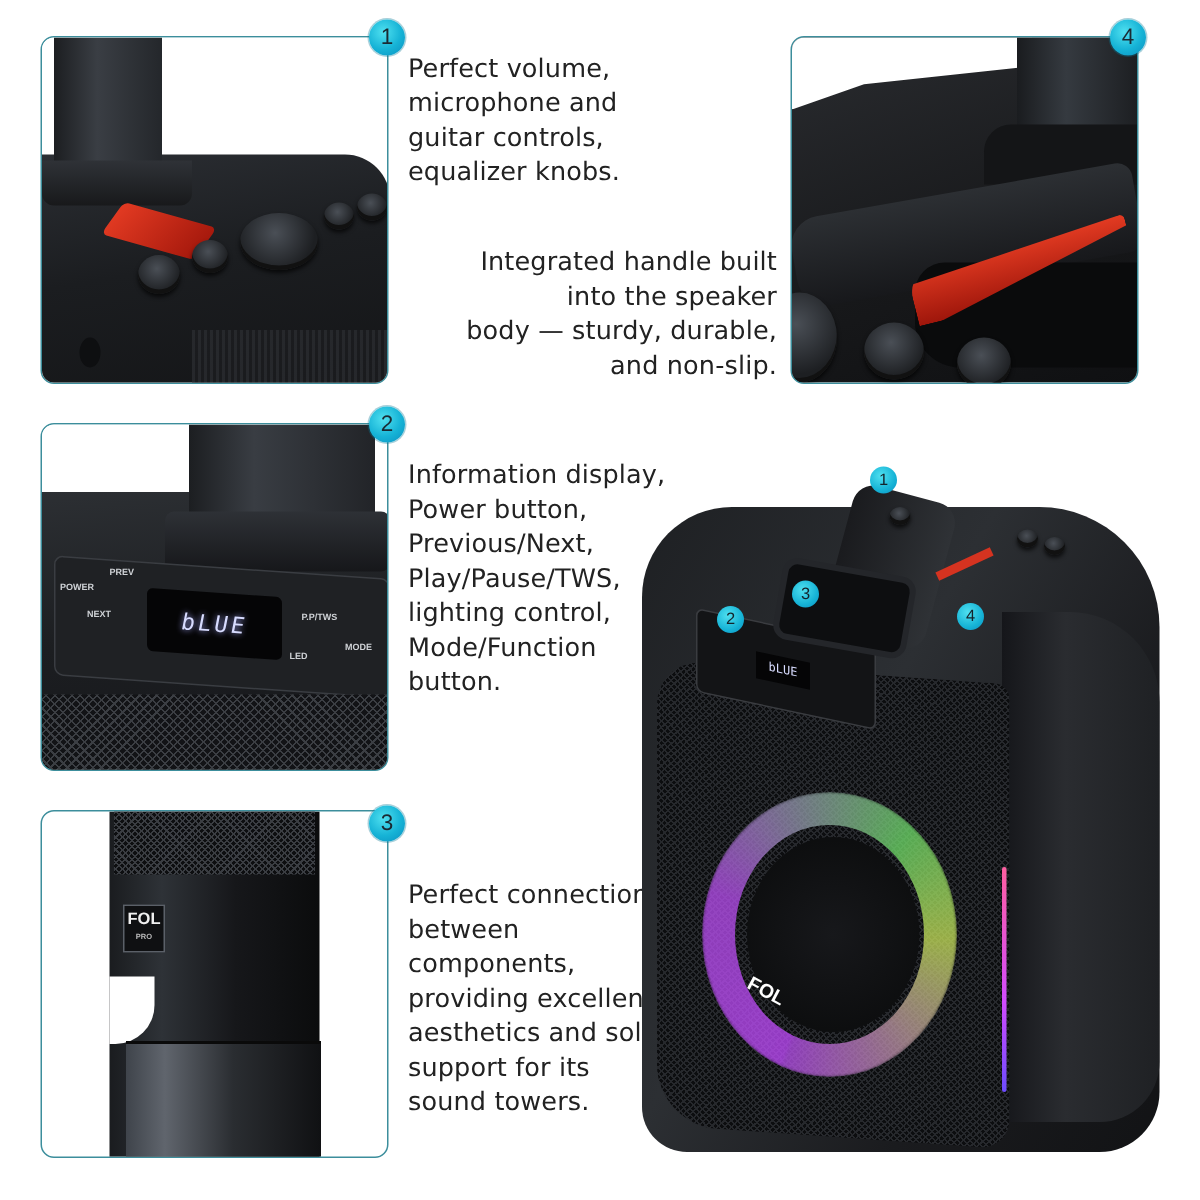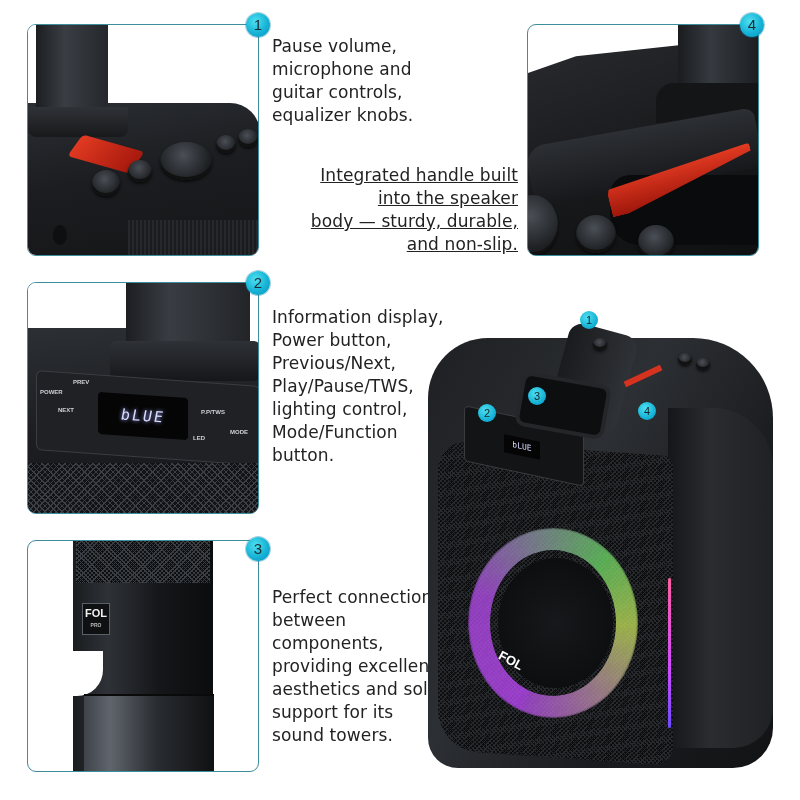--- a/index.html
+++ b/index.html
@@ -143,39 +143,39 @@
   <div class="p1-collar"></div>
   <div class="p1-red"></div>
   <div class="knob" style="left:64px;top:145px;width:28px;height:26px;"></div>
   <div class="knob" style="left:100px;top:135px;width:24px;height:22px;"></div>
   <div class="knob" style="left:132px;top:117px;width:52px;height:38px;"></div>
   <div class="knob" style="left:188px;top:110px;width:20px;height:18px;"></div>
   <div class="knob" style="left:210px;top:104px;width:20px;height:18px;"></div>
   <div class="p1-hole"></div>
 </div>
 <div class="badge" style="left:246px;top:13px;">1</div>
-<div class="desc" style="left:272px;top:35px;">Pause volume,
+<div class="desc" style="left:272px;top:35px;">Perfect volume,
 microphone and
 guitar controls,
 equalizer knobs.</div>
 
 <div class="panel" style="left:527px;top:24px;">
   <div class="p4-body"></div>
   <div class="p4-topwhite"></div>
   <div class="p4-tube"></div>
   <div class="p4-collar"></div>
   <div class="p4-handle"></div>
   <div class="p4-well"></div>
   <div class="p4-red"></div>
   <div class="knob" style="left:-20px;top:170px;width:50px;height:60px;"></div>
   <div class="knob" style="left:48px;top:190px;width:40px;height:38px;"></div>
   <div class="knob" style="left:110px;top:200px;width:36px;height:34px;"></div>
 </div>
 <div class="badge" style="left:740px;top:13px;">4</div>
-<div class="desc right" style="right:282px;top:164px;text-decoration:underline;">Integrated handle built
+<div class="desc right" style="right:282px;top:164px;">Integrated handle built
 into the speaker
 body — sturdy, durable,
 and non-slip.</div>
 
 <div class="panel" style="left:27px;top:282px;">
   <div class="p2-top"></div>
   <div class="p2-body"></div>
   <div class="p2-tube"></div>
   <div class="p2-collar"></div>
   <div class="p2-panel"></div>

